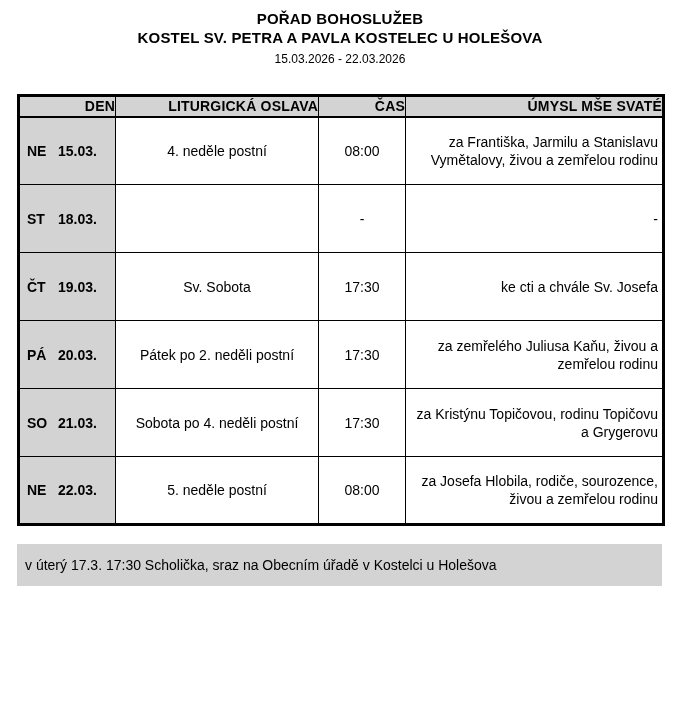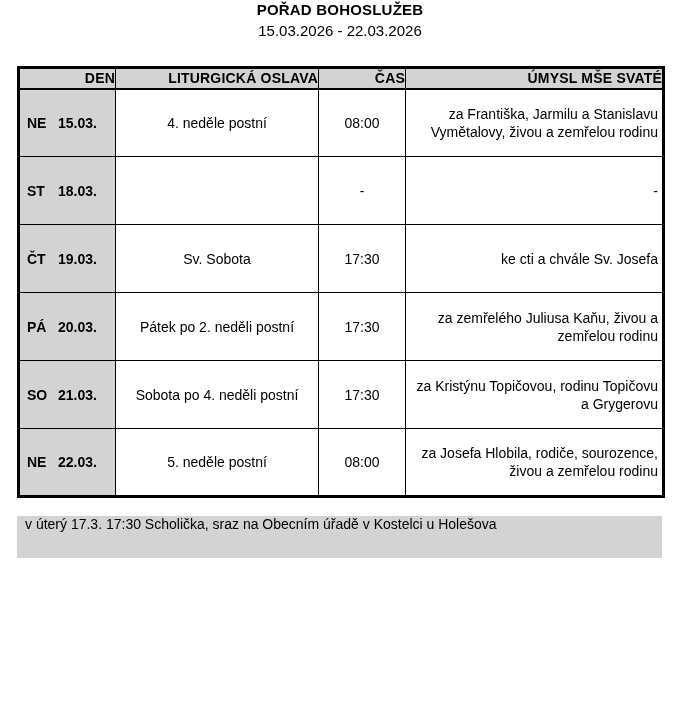--- a/index.html
+++ b/index.html
@@ -9,31 +9,31 @@
     font-family: "Liberation Sans", sans-serif;
     color: #000000;
   }
   .page {
     width: 680px;
     height: 727px;
     position: relative;
     background: #ffffff;
   }
   .title-block {
-    padding-top: 0;
+    padding-top: 9px;
     text-align: center;
   }
   .title-line1, .title-line2 {
     font-size: 15px;
     font-weight: bold;
     line-height: 19px;
     letter-spacing: 0.2px;
   }
   .title-line3 {
-    font-size: 15px;
+    font-size: 12px;
     font-weight: normal;
     line-height: 20px;
     margin-top: 2px;
   }
   table.schedule {
     border-collapse: collapse;
     table-layout: fixed;
     width: 645px;
     margin: 25px 0 0 17px;
     border: 3px solid #000000;
@@ -69,31 +69,33 @@
     vertical-align: middle;
     line-height: 18px;
   }
   td.intention-cell { padding: 0 4px; text-align: right; }
   .note-bar {
     width: 645px;
     margin: 18px 0 0 17px;
     height: 42px;
     background: #d3d3d3;
     display: flex;
+    align-items: center;
     padding-left: 8px;
     font-size: 14px;
   }
 </style>
 </head>
 <body>
 
 <div class="page">
 
   <div class="title-block">
     <div class="title-line1">POŘAD BOHOSLUŽEB</div>
+    <div class="title-line2">KOSTEL SV. PETRA A PAVLA KOSTELEC U HOLEŠOVA</div>
     <div class="title-line3">15.03.2026 - 22.03.2026</div>
   </div>
 
   <table class="schedule">
     <colgroup>
       <col style="width:97px">
       <col style="width:203px">
       <col style="width:87px">
       <col style="width:258px">
     </colgroup>

